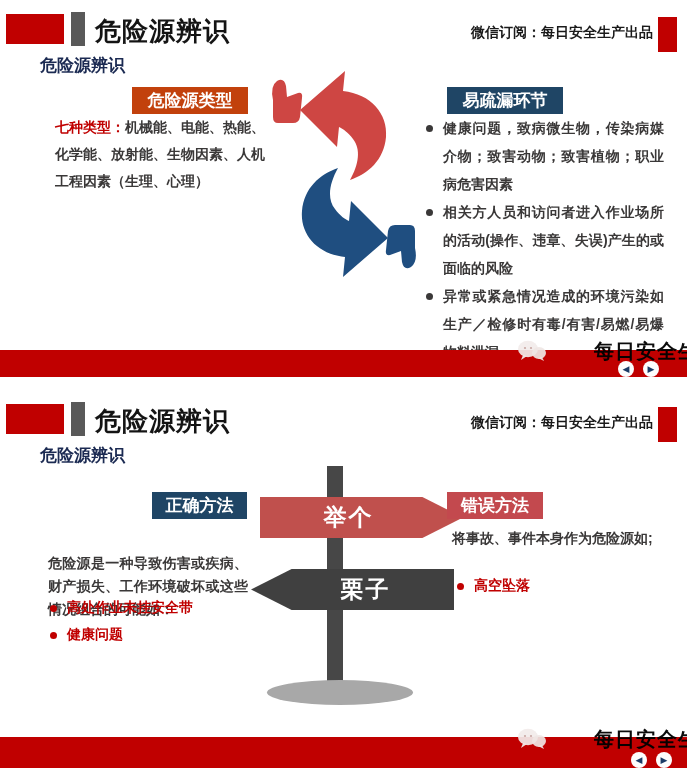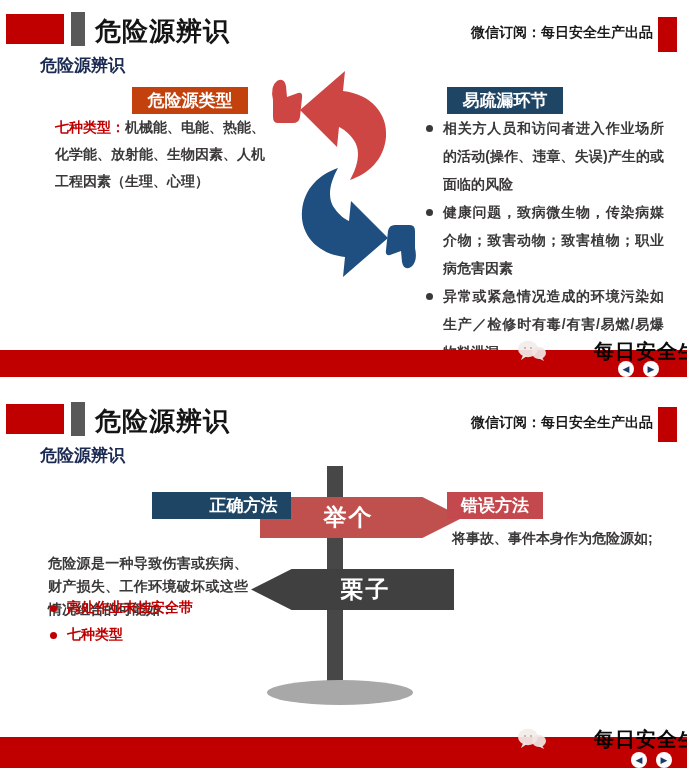--- a/index.html
+++ b/index.html
@@ -72,22 +72,22 @@
       <g transform="rotate(180 86 104)">
         <path fill="#1F4E80" d="M 42 40 L 87 1 L 85 21 C 113 24 130 44 128 67 C 126 90 110 104 92 110 C 101 94 103 79 95 69 C 90 62 85 59 81 57 L 79 77 Z"></path>
       </g>
       <g transform="rotate(180 86 104)">
         <path fill="#1F4E80" d="M 15 30 Q 12 16 19 11 Q 26 7 28 16 L 29 27 L 40 23 Q 45 22 44 28 L 42 47 Q 41 53 35 53 L 20 53 Q 15 53 15 47 Z"></path>
       </g>
     </svg>
 
     <div class="abs labelbox box-navy" style="left:447px;top:87px;width:116px;">易疏漏环节</div>
     <ul class="abs blist" style="left:424px;top:114px;width:240px;">
+      <li>健康问题，致病微生物，传染病媒介物；致害动物；致害植物；职业病危害因素</li>
       <li>相关方人员和访问者进入作业场所的活动(操作、违章、失误)产生的或面临的风险</li>
-      <li>健康问题，致病微生物，传染病媒介物；致害动物；致害植物；职业病危害因素</li>
       <li>异常或紧急情况造成的环境污染如生产／检修时有毒/有害/易燃/易爆物料泄漏</li>
     </ul>
 
     <div class="abs redbar" style="top:350px;height:27px;"></div>
     <div class="abs wm" style="left:517px;top:338px;">
       <svg width="30" height="23" viewBox="0 0 30 23">
         <ellipse cx="11" cy="9" rx="10" ry="8.2" fill="#F2ECEA" opacity="0.92"></ellipse>
         <path d="M 6 15 L 4 20 L 10 16 Z" fill="#F2ECEA" opacity="0.92"></path>
         <ellipse cx="22" cy="13" rx="7" ry="6" fill="#EFE6E4" opacity="0.92"></ellipse>
         <path d="M 25 17 L 27 21 L 21 18 Z" fill="#EFE6E4" opacity="0.92"></path>
@@ -110,30 +110,31 @@
     <div class="abs hdr-title" style="left:95px;top:404px;">危险源辨识</div>
     <div class="abs hdr-sub" style="right:34px;top:414px;">微信订阅：每日安全生产出品</div>
     <div class="abs hdr-sq" style="right:10px;top:407px;"></div>
     <div class="abs subtitle" style="left:40px;top:444px;">危险源辨识</div>
 
     <div class="abs post" style="left:327px;top:466px;height:224px;"></div>
     <div class="abs base" style="left:267px;top:680px;"></div>
     <div class="abs sign sign-right" style="left:260px;top:497px;width:177px;">举个</div>
     <div class="abs sign sign-left" style="left:251px;top:569px;width:177px;">栗子</div>
 
-    <div class="abs labelbox box-navy" style="left:152px;top:492px;width:95px;padding-left:44px;">正确方法</div>
+    <div class="abs labelbox box-navy" style="left:152px;top:492px;width:95px;">正确方法</div>
     <div class="abs para" style="left:48px;top:524px;width:200px;line-height:23px;margin-top:28px;">危险源是一种导致伤害或疾病、财产损失、工作环境破坏或这些情况组合的可能如：</div>
     <ul class="abs blist redlist" style="left:48px;top:594px;width:210px;">
       <li>高处作业未挂安全带</li>
-      <li>七种类型</li>
+      <li>健康问题</li>
     </ul>
 
     <div class="abs labelbox box-brick" style="left:447px;top:492px;width:96px;">错误方法</div>
     <div class="abs para" style="left:452px;top:527px;width:215px;line-height:23px;">将事故、事件本身作为危险源如;</div>
     <ul class="abs blist redlist" style="left:455px;top:572px;width:180px;">
+      <li>高空坠落</li>
     </ul>
 
     <div class="abs redbar" style="top:737px;height:31px;"></div>
     <div class="abs wm" style="left:517px;top:726px;">
       <svg width="30" height="23" viewBox="0 0 30 23">
         <ellipse cx="11" cy="9" rx="10" ry="8.2" fill="#F2ECEA" opacity="0.92"></ellipse>
         <path d="M 6 15 L 4 20 L 10 16 Z" fill="#F2ECEA" opacity="0.92"></path>
         <ellipse cx="22" cy="13" rx="7" ry="6" fill="#EFE6E4" opacity="0.92"></ellipse>
         <path d="M 25 17 L 27 21 L 21 18 Z" fill="#EFE6E4" opacity="0.92"></path>
         <circle cx="8" cy="8" r="1.1" fill="#C9A8A4"></circle>

